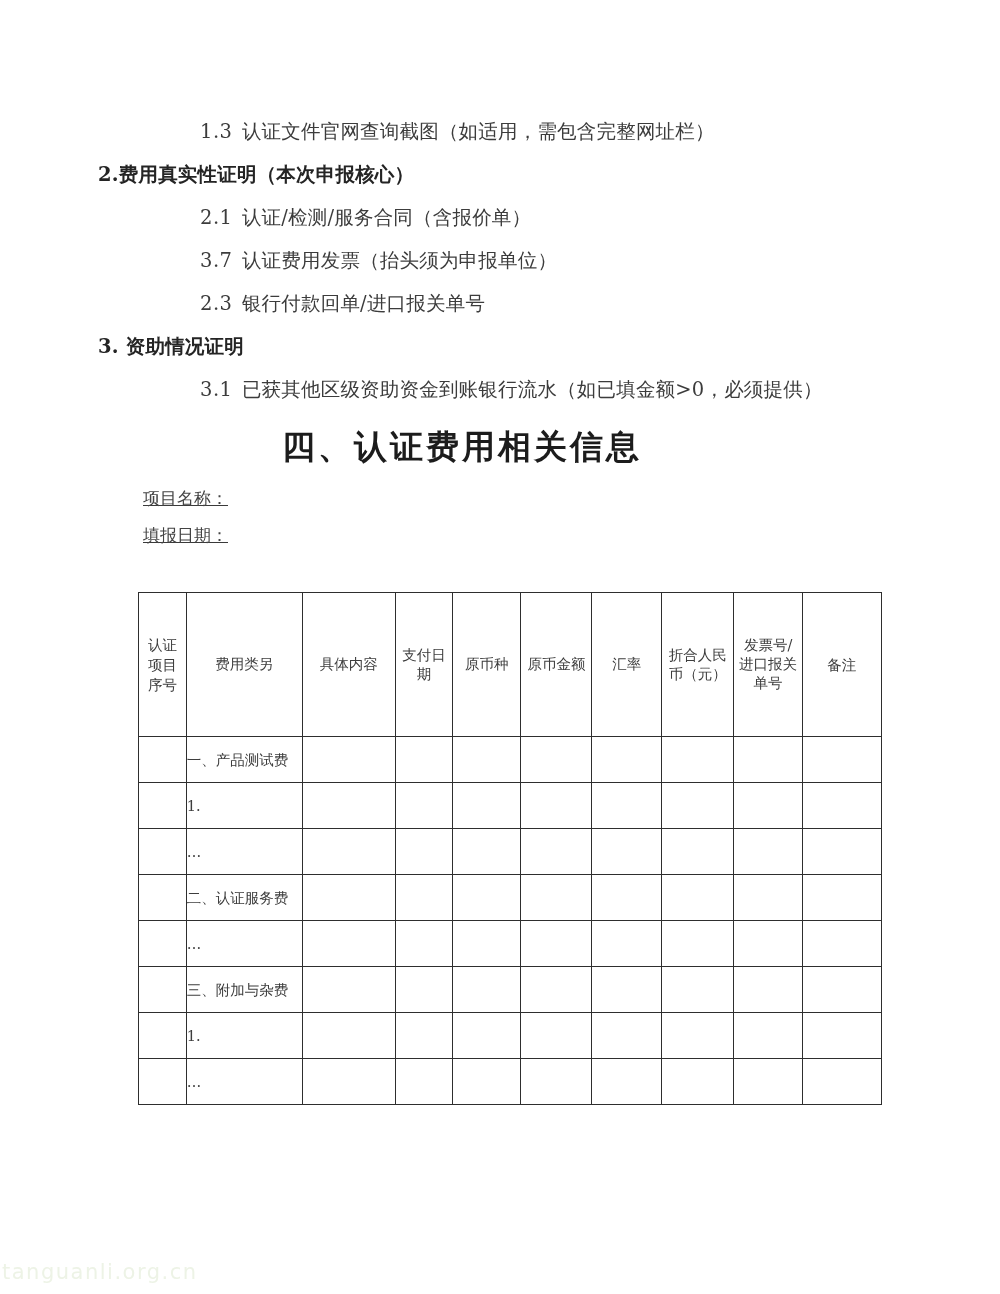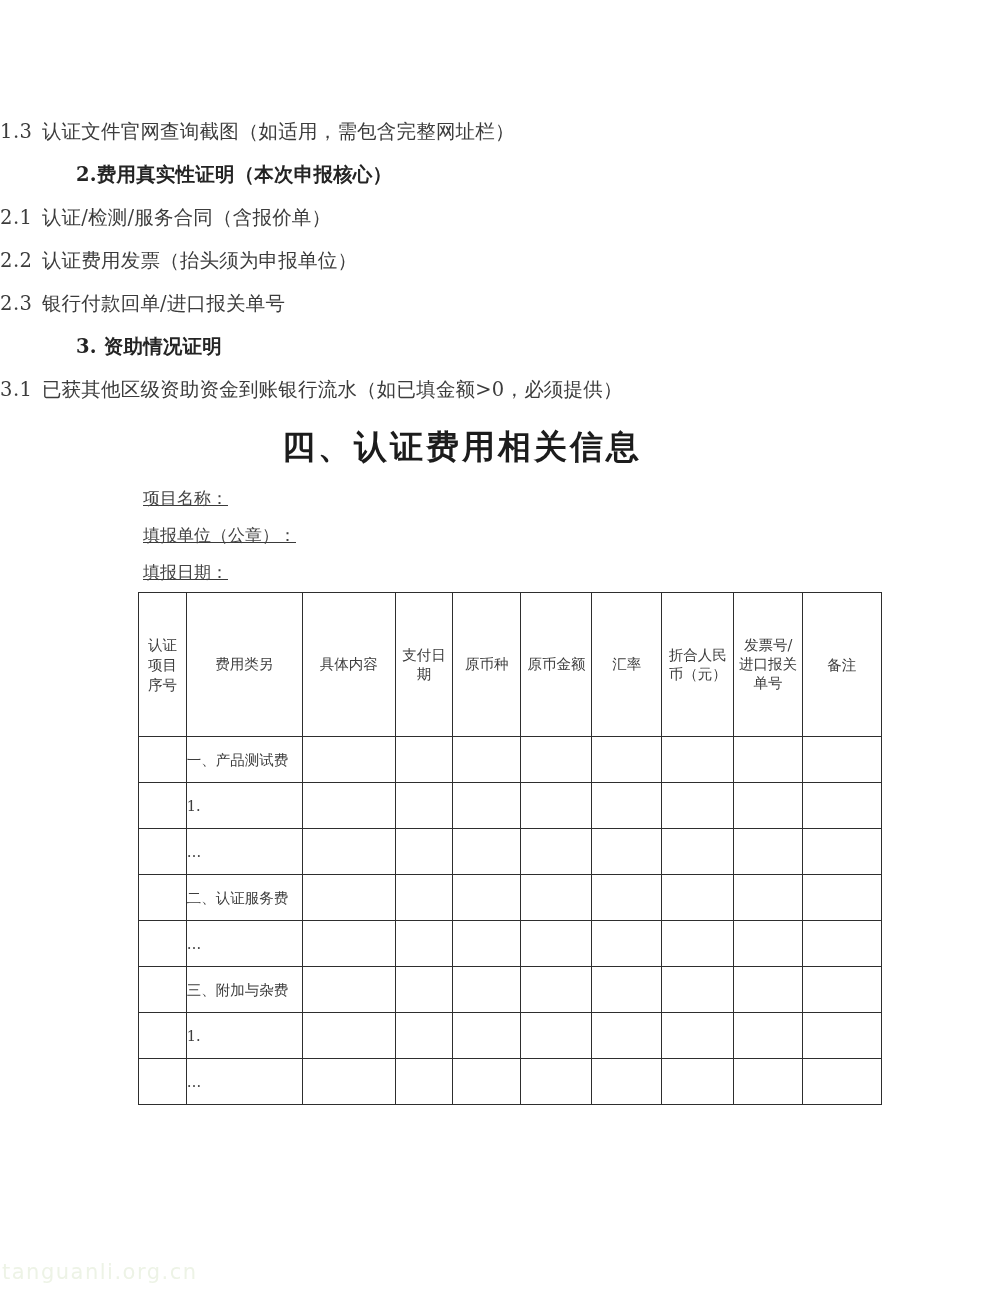--- a/index.html
+++ b/index.html
@@ -31,23 +31,24 @@
     width: 1000px;
   }
   .cl-line {
     font-size: 19.5px;
     line-height: 43px;
     color: #3c3c3c;
     white-space: nowrap;
     letter-spacing: 0.2px;
   }
   .cl-sub {
+    padding-left: 200px;
   }
   .cl-main {
-    padding-left: 76px;
+    padding-left: 98px;
     font-weight: bold;
     color: #242424;
   }
   .cl-main .num {
     font-weight: bold;
   }
   .cl-sub .num {
     letter-spacing: 0.5px;
     margin-right: 3px;
   }
@@ -159,42 +160,41 @@
       <span>认证文件官网查询截图（如适用，需包含完整网址栏）</span>
     </div>
     <div class="cl-line cl-main">
       <span class="num">2.</span><span>费用真实性证明（本次申报核心）</span>
     </div>
     <div class="cl-line cl-sub">
       <span class="num">2.1</span>
       <span>认证/检测/服务合同（含报价单）</span>
     </div>
     <div class="cl-line cl-sub">
-      <span class="num">2.2</span>
+      <span class="num">3.7</span>
       <span>认证费用发票（抬头须为申报单位）</span>
     </div>
     <div class="cl-line cl-sub">
       <span class="num">2.3</span>
       <span>银行付款回单/进口报关单号</span>
     </div>
     <div class="cl-line cl-main">
       <span class="num">3.</span>
       <span>资助情况证明</span>
     </div>
     <div class="cl-line cl-sub">
       <span class="num">3.1</span>
       <span>已获其他区级资助资金到账银行流水（如已填金额&gt;0，必须提供）</span>
     </div>
   </div>
 
   <div class="doc-title">四、认证费用相关信息</div>
 
   <div class="form-fields">
     <div class="ff-line">项目名称：</div>
-    <div class="ff-line">填报单位（公章）：</div>
     <div class="ff-line">填报日期：</div>
   </div>
 
   <table class="fee-table">
     <colgroup>
       <col class="c1">
         <col class="c2">
         <col class="c3">
         <col class="c4">
         <col class="c5">

